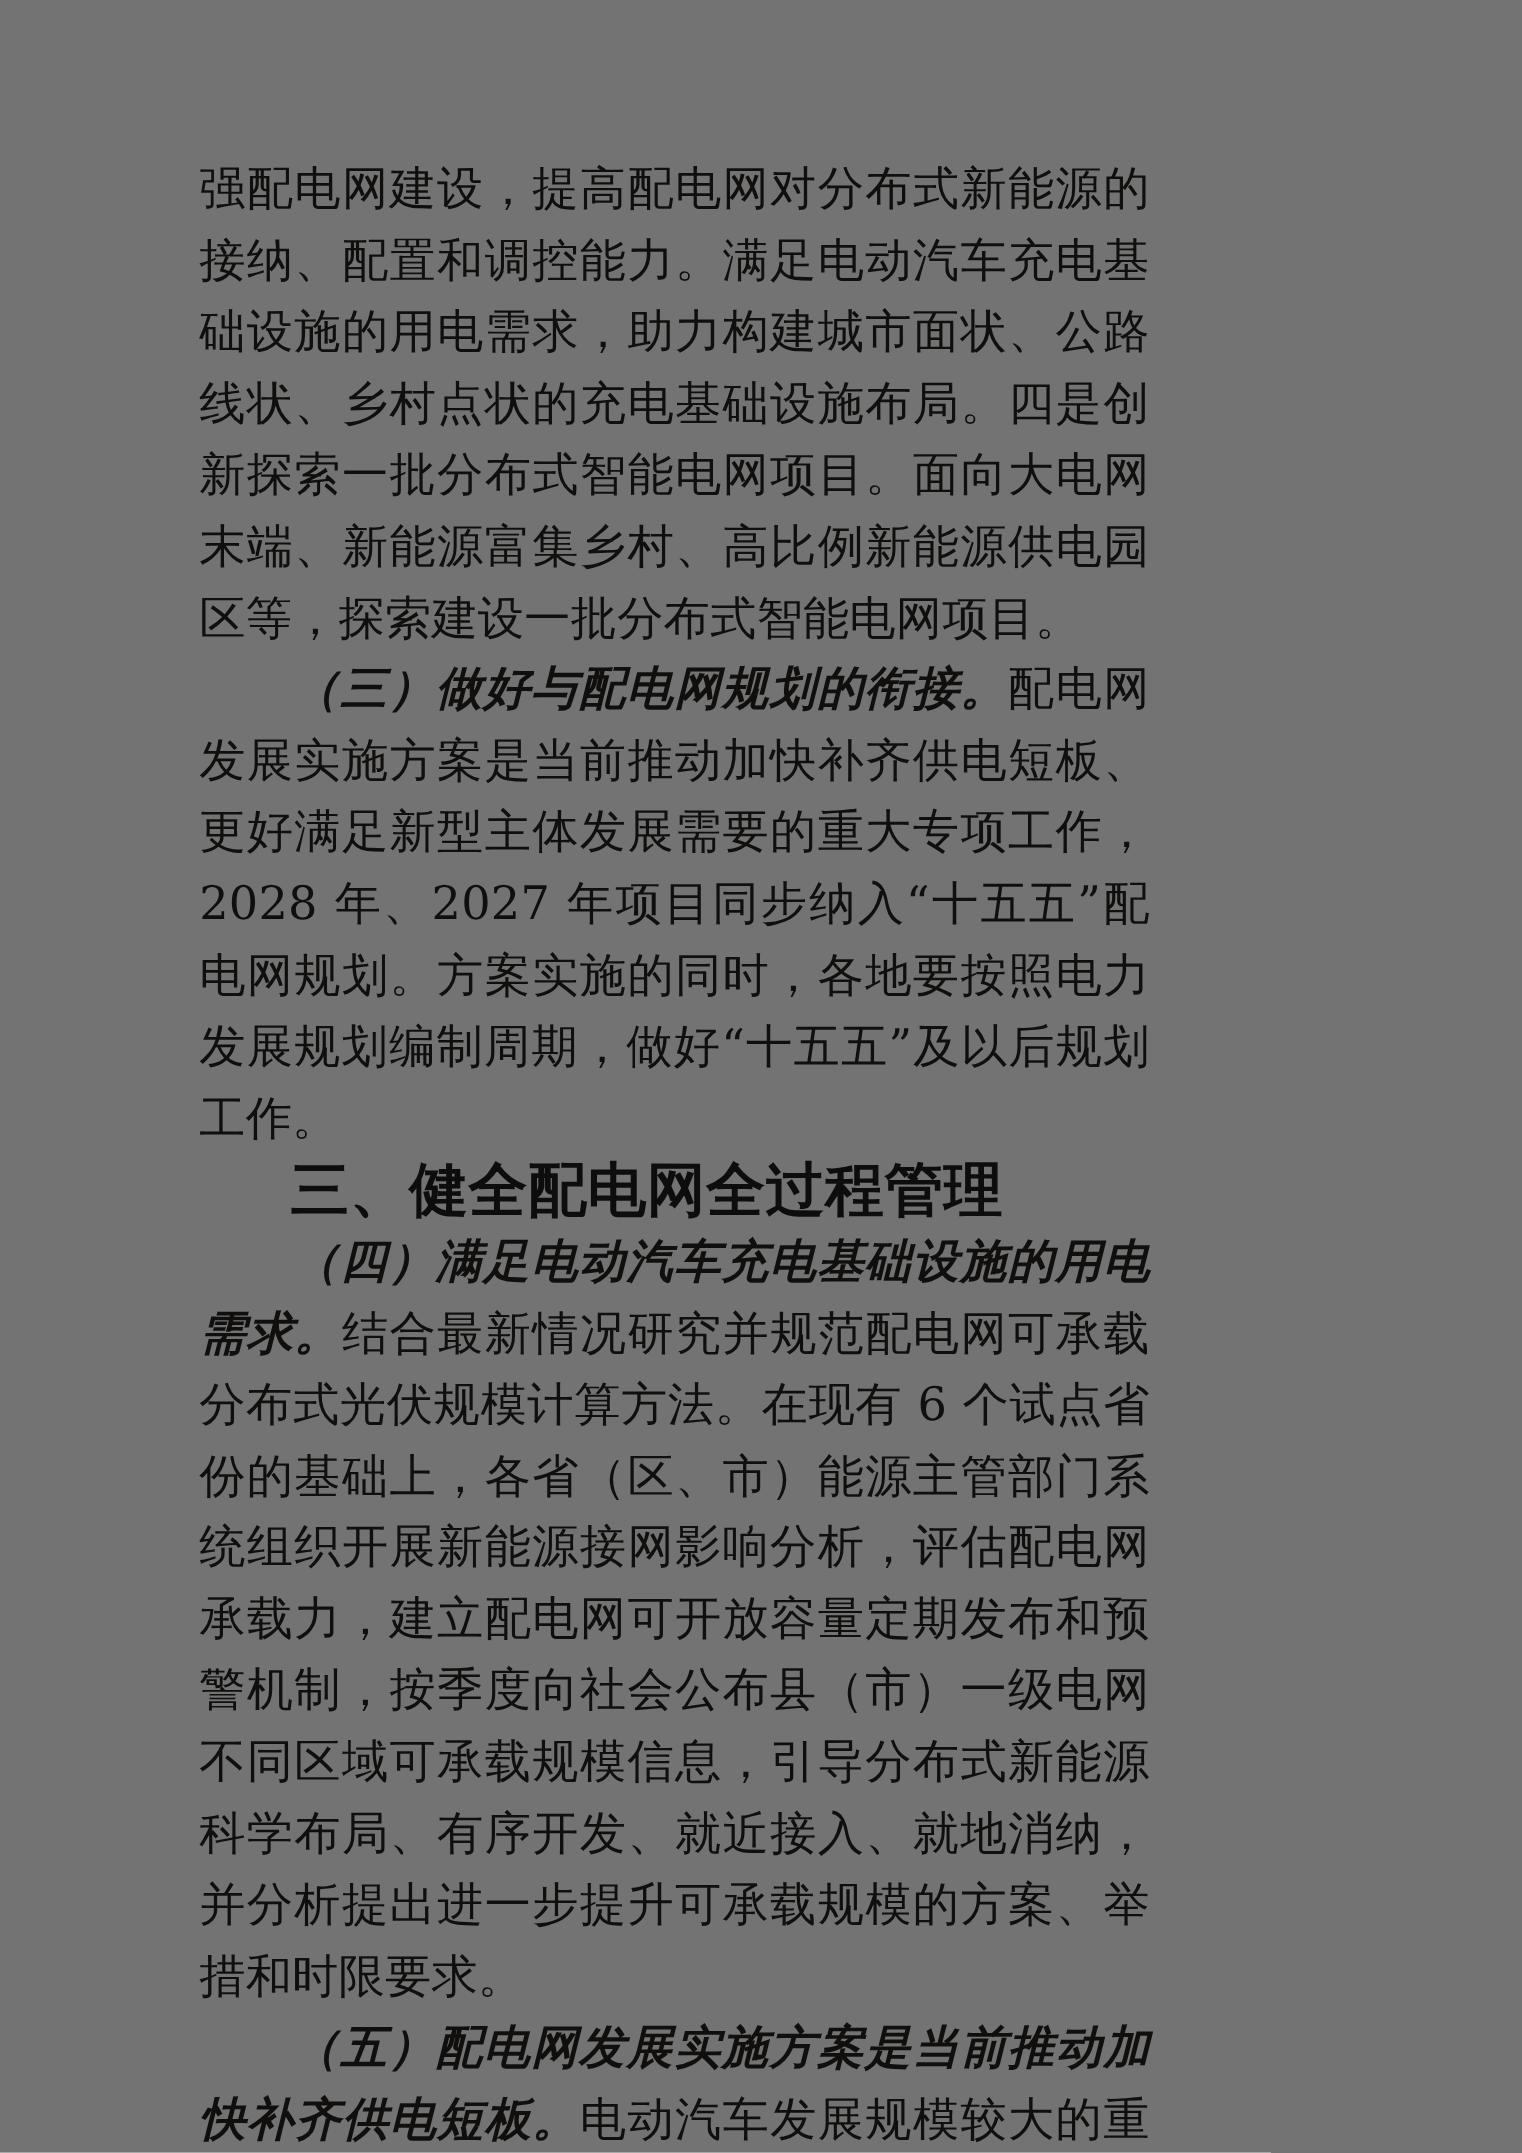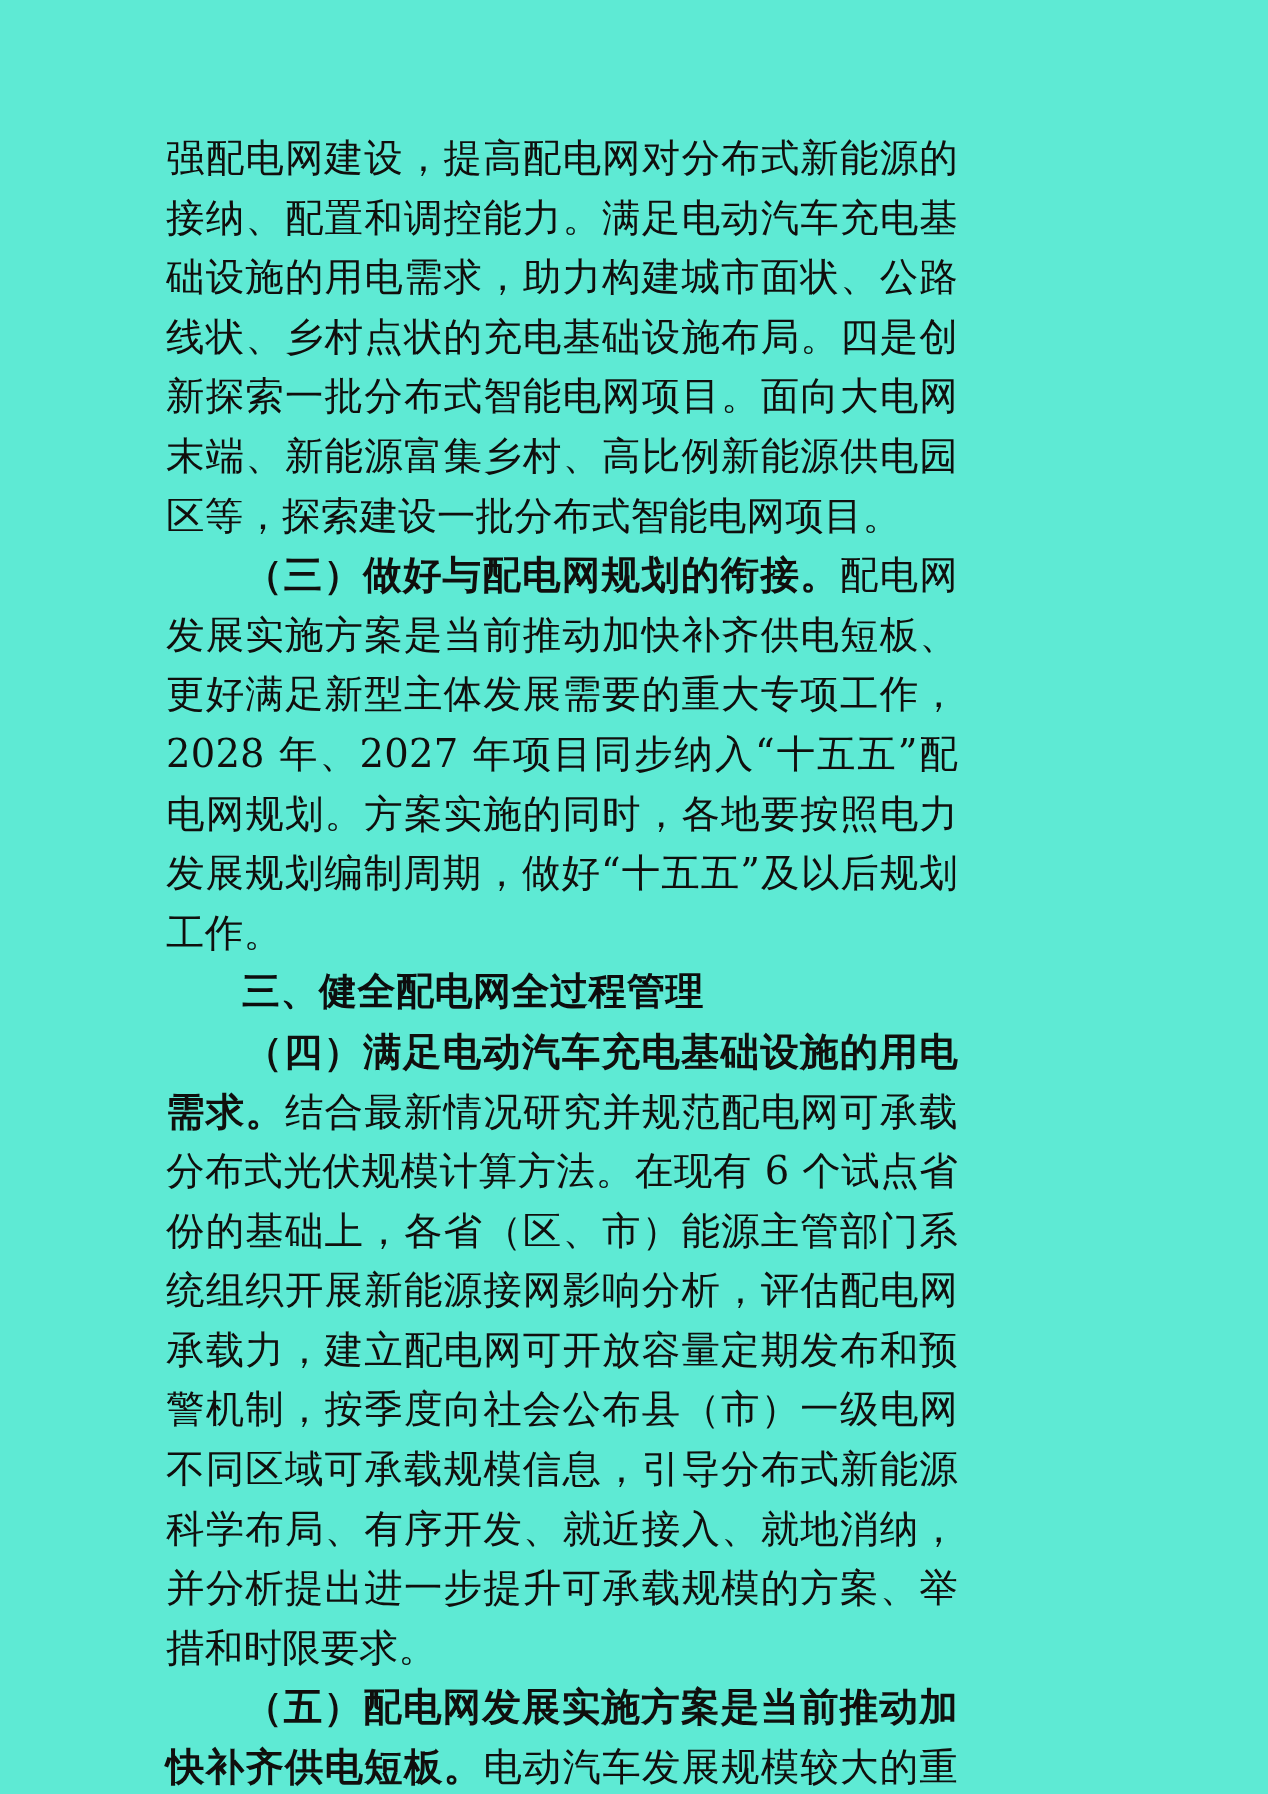--- a/index.html
+++ b/index.html
@@ -7,21 +7,21 @@
     padding: 0;
     background: #ffffff;
   }
   body {
     font-family: "DejaVu Serif", "Liberation Serif", serif;
   }
   .page {
     position: relative;
     width: 1268px;
     height: 1794px;
-    background: #5eead4;
+    background: #737373;
     overflow: hidden;
     box-sizing: border-box;
   }
   .doc-body {
     position: absolute;
     left: 166px;
     top: 128px;
     width: 792px;
   }
   
@@ -40,28 +40,29 @@
     -webkit-font-smoothing: antialiased;
   }
   p.body-para.indent {
     text-indent: 78px;
   }
   
   .lead {
     font-weight: bold;
     font-family: "DejaVu Serif", "Liberation Serif", serif;
     letter-spacing: 0.2px;
+    font-style: italic;
   }
   
   h2.section-heading {
     margin: 0;
     padding: 0;
     font-family: "DejaVu Sans", "Liberation Sans", sans-serif;
     font-weight: bold;
-    font-size: 38px;
+    font-size: 49px;
     line-height: 59.6px;
     color: #0d0d0d;
     text-indent: 76px;
     letter-spacing: 0.5px;
     white-space: nowrap;
   }
 </style>
 </head>
 <body>
 

